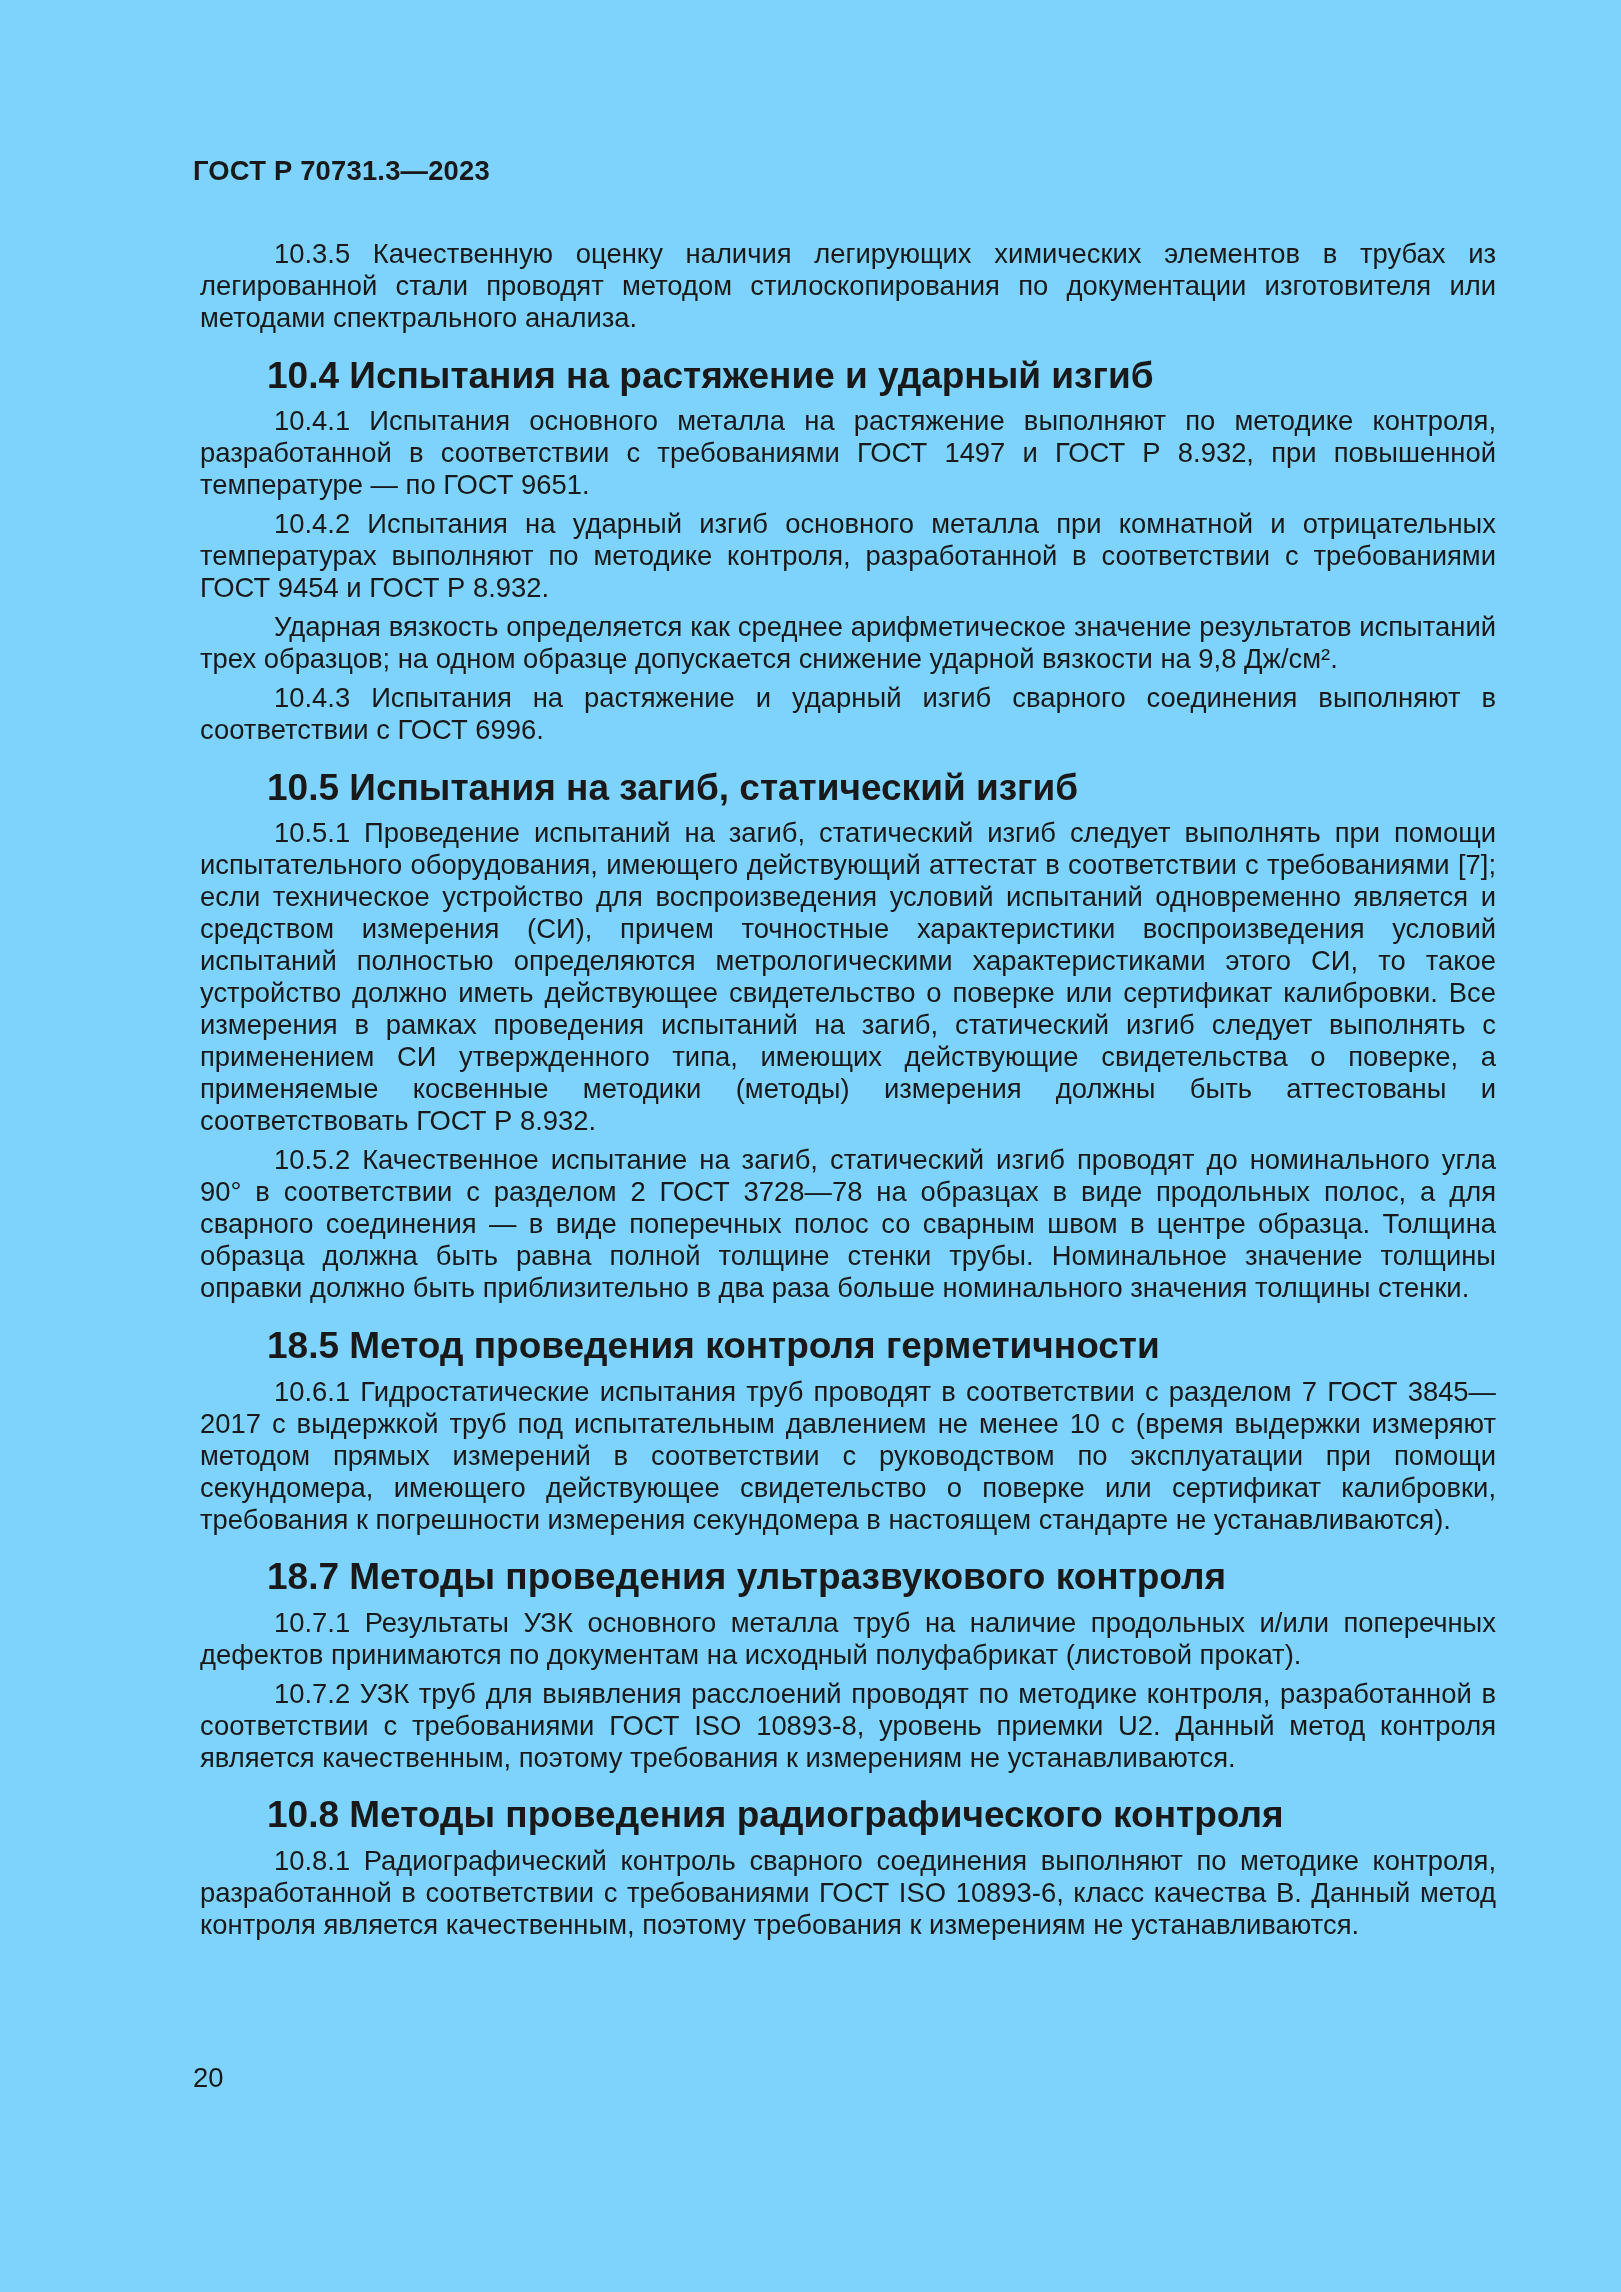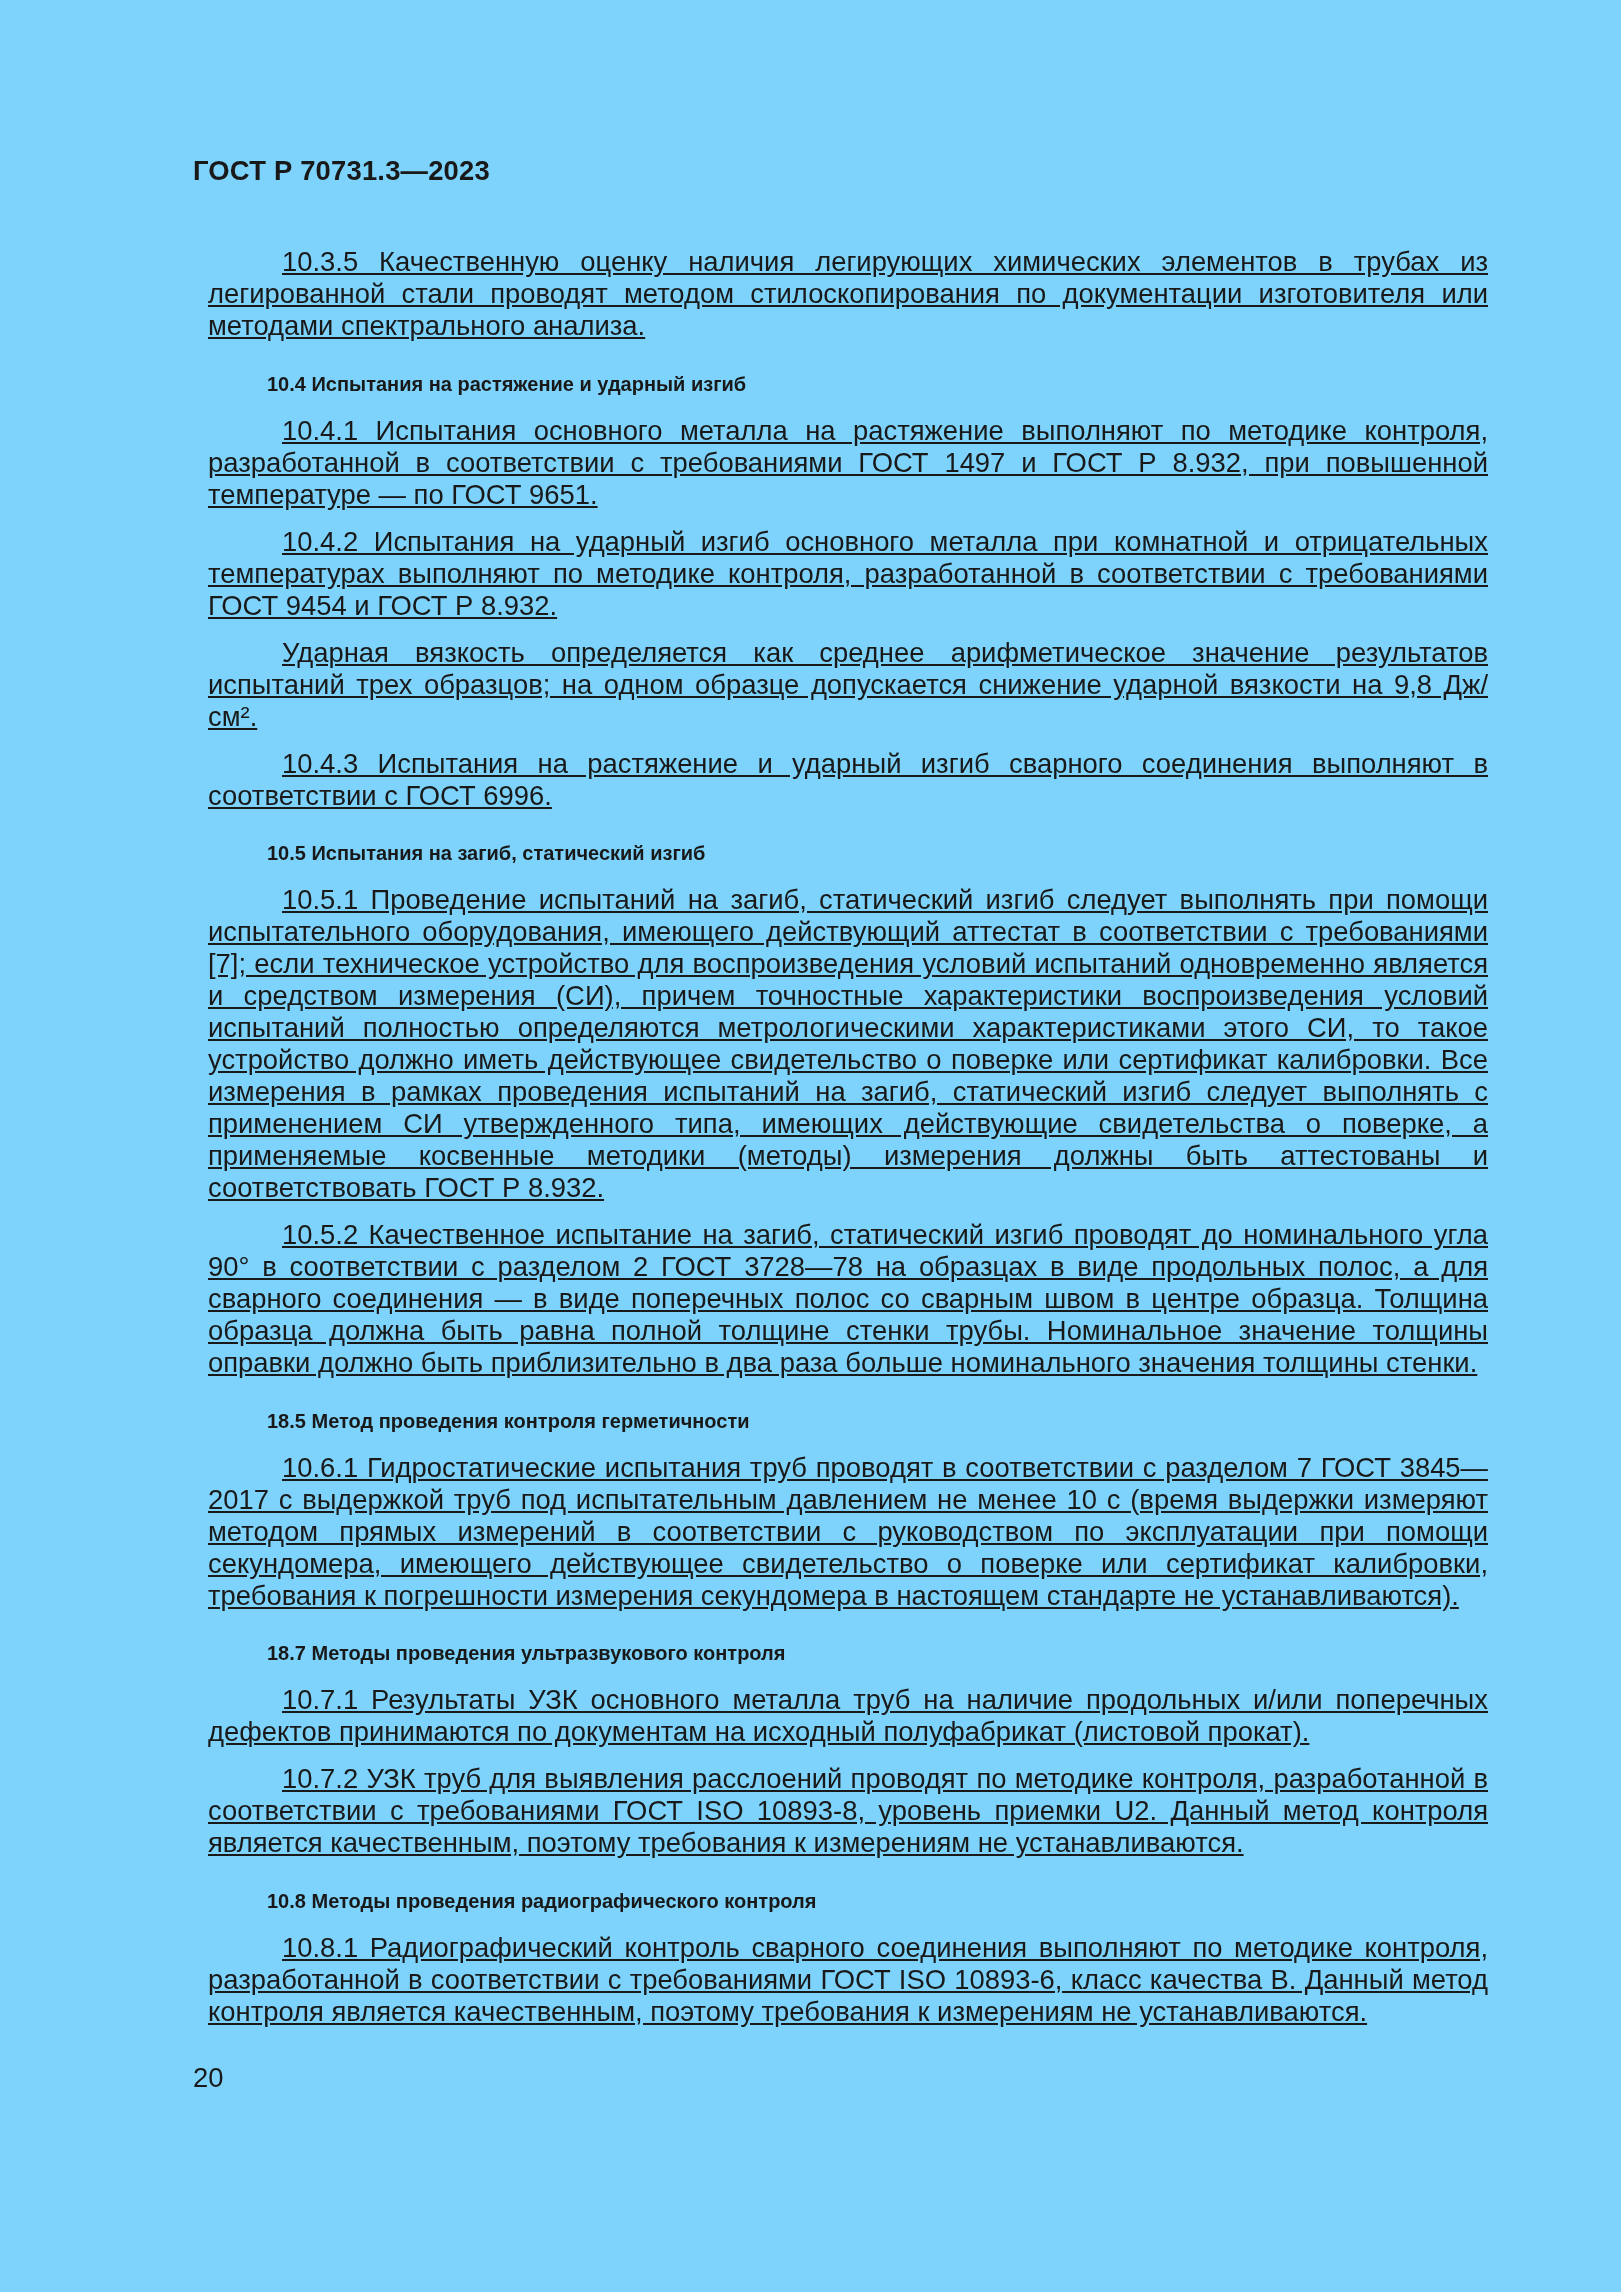--- a/index.html
+++ b/index.html
@@ -28,28 +28,27 @@
     position: absolute;
     top: 231px;
     left: 193px;
     width: 1310px;
     font-size: 27.4px;
     line-height: 32px;
     text-align: justify;
     hyphens: auto;
   }
   .para {
-    margin: 15px;
+    margin: 7px;
     text-indent: 74px;
-    text-decoration: underline;
   }
   .heading {
     margin: 25.5px 0 13.7px 0;
     text-indent: 74px;
-    font-size: 20px;
+    font-size: 37px;
     font-weight: bold;
     text-align: left;
   }
   .page-number {
     position: absolute;
     top: 2062px;
     left: 193px;
     font-size: 27.4px;
     line-height: 32px;
   }

